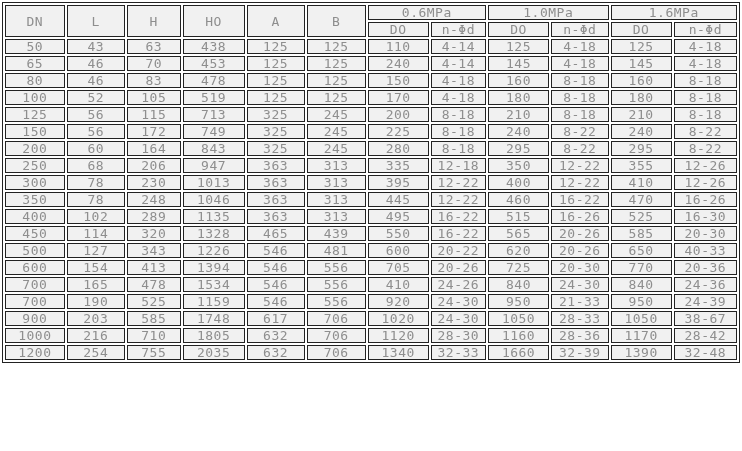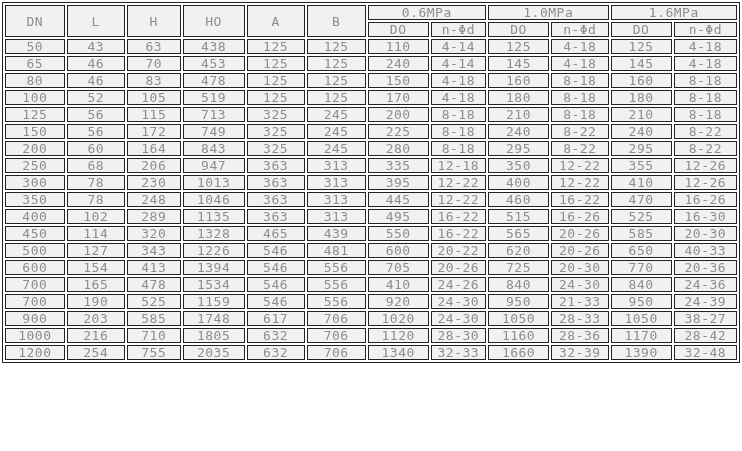--- a/index.html
+++ b/index.html
@@ -312,21 +312,21 @@
         <td>203</td>
         <td>585</td>
         <td>1748</td>
         <td>617</td>
         <td>706</td>
         <td>1020</td>
         <td>24-30</td>
         <td>1050</td>
         <td>28-33</td>
         <td>1050</td>
-        <td>38-27</td>
+        <td>38-67</td>
       </tr>
       <tr>
         <td>1000</td>
         <td>216</td>
         <td>710</td>
         <td>1805</td>
         <td>632</td>
         <td>706</td>
         <td>1120</td>
         <td>28-30</td>

